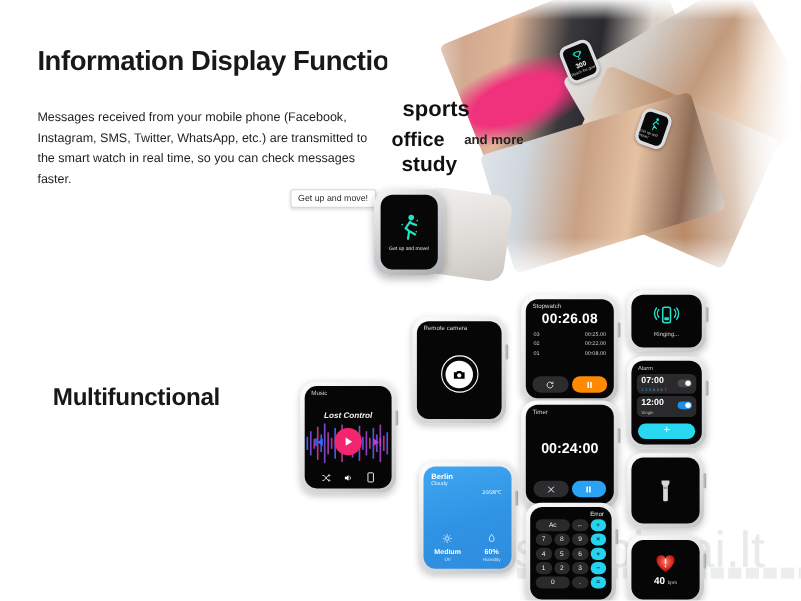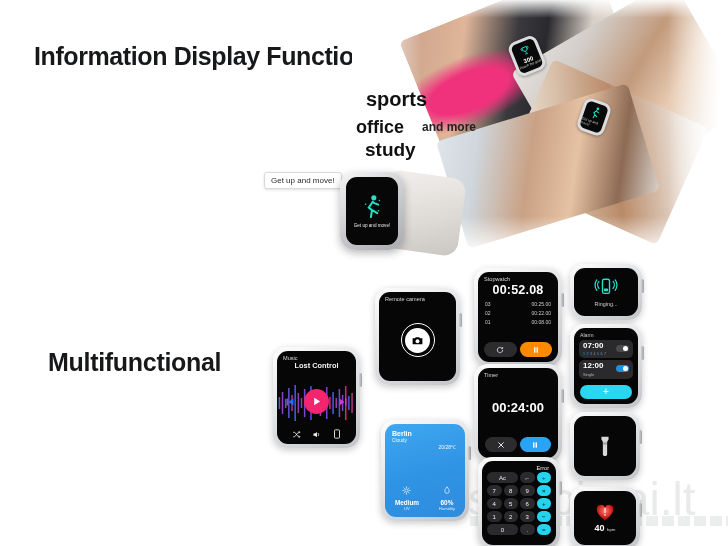--- a/index.html
+++ b/index.html
@@ -17,21 +17,21 @@
     position: absolute; left: 34px; top: 42px;
     font-size: 25px; font-weight: 700; letter-spacing: -0.4px;
     color: #17181a; white-space: nowrap;
   }
   .sec1-body {
     position: absolute; left: 34px; top: 98px; width: 300px;
     font-size: 11.4px; line-height: 18.5px; color: #1d1f21;
   }
   .sec2-title {
     position: absolute; left: 48px; top: 348px;
-    font-size: 25px; font-weight: 700; letter-spacing: -0.3px;
+    font-size: 22px; font-weight: 700; letter-spacing: -0.3px;
     color: #17181a; white-space: nowrap;
   }
   .sec2-body {
     position: absolute; left: 48px; top: 400px; width: 220px;
     font-size: 11.4px; line-height: 18px; color: #1d1f21;
   }
 
   
   .kw { position: absolute; color: #111; font-weight: 700; }
   .kw-sports { left: 366px; top: 88px; font-size: 20px; }
@@ -140,21 +140,21 @@
     background: linear-gradient(90deg,#cfd0d2,#9fa1a4);
   }
   .screen {
     width: 100%; height: 100%; border-radius: 11px; background: #060606;
     overflow: hidden; position: relative; color: #fff;
   }
   .scr-title { font-size: 5.6px; color: #d8d8d8; padding: 4px 0 0 6px; }
 
   
   .w-music { left: 273px; top: 347px; width: 87px; height: 101px; }
-  .music-track { text-align: center; font-size: 7.4px; font-weight: 600; margin-top: 0; color: #f2f2f2; }
+  .music-track { text-align: center; font-size: 7.4px; font-weight: 600; margin-top: 12px; color: #f2f2f2; font-style: italic; }
   .eq { position: absolute; left: 0; top: 32px; width: 100%; height: 40px; opacity: .85; }
   .music-ctrls { position: absolute; left: 0; top: 38px; width: 100%;
     display: flex; align-items: center; justify-content: center; gap: 8px; }
   .play-btn { width: 25px; height: 25px; border-radius: 50%; background: #f2256e;
     display: flex; align-items: center; justify-content: center; }
   .music-bottom { position: absolute; left: 0; bottom: 5px; width: 100%;
     display: flex; justify-content: space-around; align-items: center; padding: 0 9px; }
 
   
   .w-cam { left: 375px; top: 288px; width: 85px; height: 97px; }
@@ -247,20 +247,21 @@
   }
   .wm-blocks { position: absolute; left: 470px; top: 516px; display: flex; gap: 4px; }
   .wm-blocks i { width: 12px; height: 10px; background: #eceded; display: block; }
 </style>
 </head>
 <body>
 
 <div class="page">
 
   <div class="sec1-title">Information Display Function</div>
+  <div class="sec1-body">Messages received from your mobile phone (Facebook, Instagram, SMS, Twitter, WhatsApp, etc.) are transmitted to the smart watch in real time, so you can check messages faster.</div>
 
   <div class="collage">
     <div class="photo ph1"></div>
     <div class="photo ph3"></div>
     <div class="photo ph4"></div>
     <div class="photo ph2"></div>
 
     <div class="mini-watch mw1">
       <div class="face">
         <svg width="11" height="11" viewBox="0 0 24 24">
@@ -438,21 +439,21 @@
           <div class="wx-val">60%</div>
           <div class="wx-cap">Humidity</div>
         </div>
       </div>
     </div>
   </div>
 
   <div class="watch w-stop">
     <div class="screen">
       <div class="scr-title">Stopwatch</div>
-      <div class="sw-time">00:52.08</div>
+      <div class="sw-time">00:26.08</div>
       <div class="sw-laps">
         <div class="sw-lap">
           <span>03</span>
           <span>00:25.00</span>
         </div>
         <div class="sw-lap">
           <span>02</span>
           <span>00:22.00</span>
         </div>
         <div class="sw-lap">

